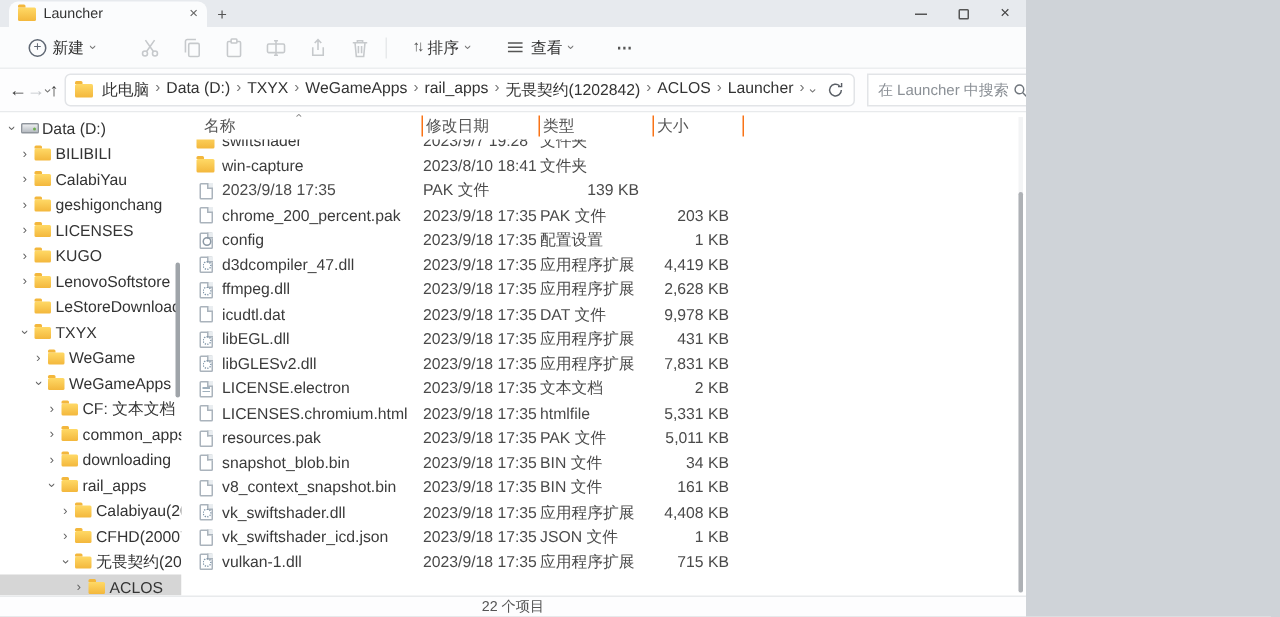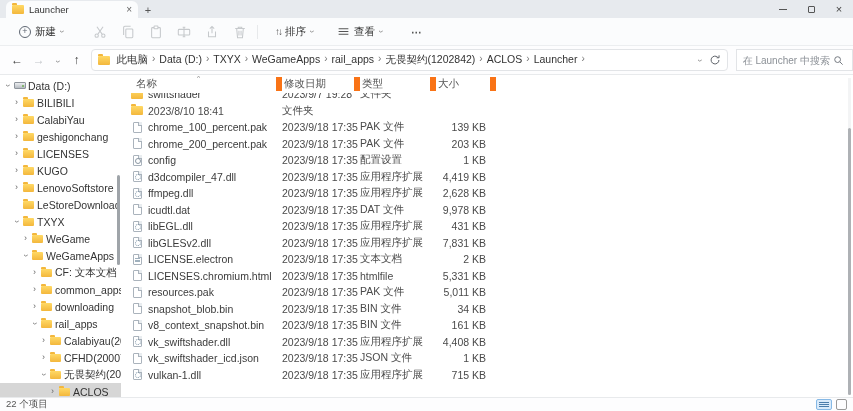--- a/index.html
+++ b/index.html
@@ -1,18 +1,18 @@
 <!DOCTYPE html>
 <html><head>
 <meta charset="utf-8">
 <style>
   * { margin:0; padding:0; box-sizing:border-box; }
   html,body { background:#cfd3d8; }
   .window {
-    position:relative; width:853px; height:411px; background:#fff;
+    position:relative; width:684px; height:411px; background:#fff;
     font-family:"Liberation Sans", sans-serif; color:#333; overflow:hidden;
     -webkit-font-smoothing:antialiased;
   }
   
   .tabstrip { position:absolute; left:0; top:0; right:0; height:18px; background:#e7eaee; display:flex; align-items:flex-end; }
   .tab { position:relative; margin-left:6px; width:132px; height:17px; background:#fbfcfd; border-radius:6px 6px 0 0;
          display:flex; align-items:center; gap:5px; padding:0 6px; font-size:9.5px; color:#333; }
   .tab-close { margin-left:auto; font-size:10px; color:#666; line-height:1; cursor:default; }
   .newtab { width:20px; height:17px; display:flex; align-items:center; justify-content:center; color:#555; font-size:11px; }
   .wincontrols { margin-left:auto; display:flex; align-items:center; height:18px; }
@@ -57,37 +57,37 @@
   .tree-item.selected { background:#d6d6d6; }
   .expander { width:9px; flex:none; font-size:9px; color:#666; display:inline-block; text-align:center; line-height:1; }
   .expander.open { transform:rotate(90deg); }
   .tree-ico { width:15px; flex:none; display:flex; align-items:center; justify-content:center; }
   .tree-label { margin-left:1px; }
   .sb-scroll { position:absolute; right:1px; top:100px; width:3px; height:90px; background:#9fa4a9; border-radius:2px; }
   
   .main { position:relative; flex:1; height:100%; overflow:hidden; padding-left:5px; }
   .cols-header { position:relative; display:grid; grid-template-columns:156px 78px 76px 60px 30px; height:18px;
                  align-items:center; font-size:10.5px; color:#555; }
-  .cols-header .hc { padding-left:2px; border-right:6px solid #f97316; height:14px; display:flex; align-items:center; }
+  .cols-header .hc { padding-left:2px; border-right:1px solid #f97316; height:14px; display:flex; align-items:center; }
   .cols-header .hc.first { padding-left:10px; }
   .sort-caret { position:absolute; top:-2px; left:72px; font-size:8px; color:#888; transform:rotate(-90deg); display:inline-block; line-height:1; }
   .rows-clip { position:relative; overflow:hidden; height:288px; }
   .file-row { display:grid; grid-template-columns:22px 134px 78px 76px 60px 25px; align-items:center; height:16.5px;
               font-size:10.5px; color:#3b3b3b; width:395px; }
   .file-row.clipped { margin-top:-7px; }
   .fname,.fdate,.ftype { white-space:nowrap; overflow:hidden; }
   .fdate,.ftype { color:#4a4a4a; }
   .fsize { text-align:right; padding-right:10px; color:#4a4a4a; }
   .ficon { display:flex; align-items:center; justify-content:center; }
   
   .main-scroll-track { position:absolute; right:2px; top:78px; width:3px; bottom:16px; background:#f3f4f5; }
   .main-scroll-thumb { position:absolute; right:2px; top:128px; width:3px; height:267px; background:#aeb1b5; border-radius:2px; }
   
   .statusbar { position:absolute; left:0; bottom:0; right:0; height:14px; background:#fdfdfe; border-top:1px solid #e8eaec;
-               display:flex; align-items:center; font-size:9.5px; color:#555; padding:0 6px; }
+               display:flex; align-items:center; font-size:9.5px; color:#555; padding:0 6px;flex-direction:column; }
   .status-views { margin-left:auto; display:flex; align-items:center; gap:4px; }
   .view-details { width:16px; height:11px; border:1px solid #86b9e6; background:#d9eafa; border-radius:2px;
                   display:flex; flex-direction:column; justify-content:center; gap:1px; padding:0 2px; }
   .view-details i { display:block; height:1px; background:#4a7dab; }
   .view-icons { width:11px; height:11px; border:1px solid #9a9a9a; border-radius:2px; }
   
   .ig { position:relative; display:inline-block; }
   .ig.folder { width:12px; height:9px; background:linear-gradient(#ffd966,#f3b73c); border-radius:1px; }
   .ig.folder::before { content:''; position:absolute; top:-2px; left:0; width:5px; height:2px; background:#f3b73c; border-radius:1px 1px 0 0; }
   .ig.sm.folder { width:11px; height:8px; }
@@ -404,30 +404,30 @@
     <span class="fname">swiftshader</span>
     <span class="fdate">2023/9/7 19:28</span>
     <span class="ftype">文件夹</span>
     <span class="fsize"></span>
     <span></span>
   </div>
           <div class="file-row">
     <span class="ficon">
               <span class="ig folder"></span>
             </span>
+    <span class="fname">win-capture</span>
     <span class="fdate">2023/8/10 18:41</span>
     <span class="ftype">文件夹</span>
     <span class="fsize"></span>
     <span></span>
   </div>
           <div class="file-row">
     <span class="ficon">
               <span class="ig file"></span>
             </span>
-    <span class="fname">chrome_100_percent.pak</span>
     <span class="fdate">2023/9/18 17:35</span>
     <span class="ftype">PAK 文件</span>
     <span class="fsize">139 KB</span>
     <span></span>
   </div>
           <div class="file-row">
     <span class="ficon">
               <span class="ig file"></span>
             </span>
     <span class="fname">chrome_200_percent.pak</span>

